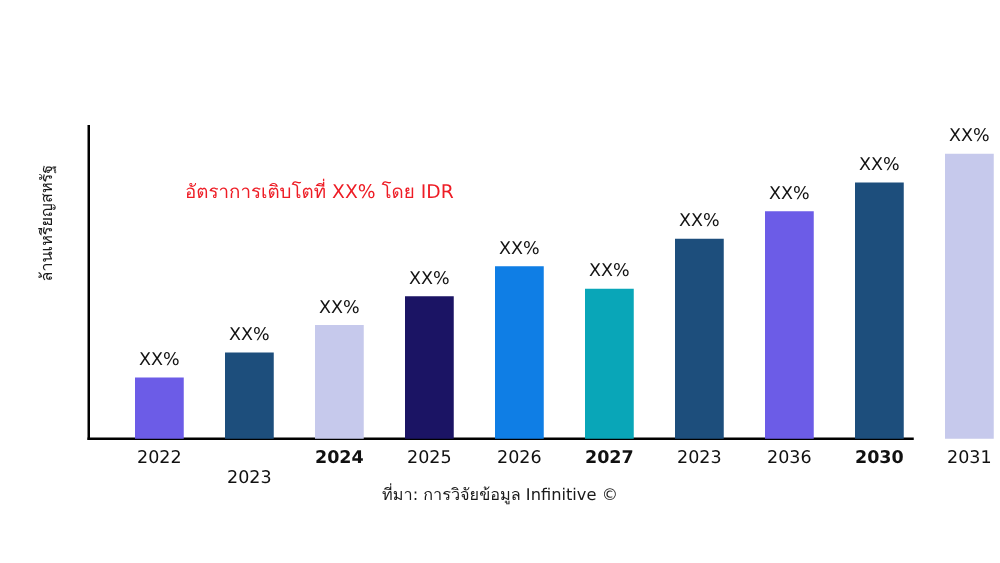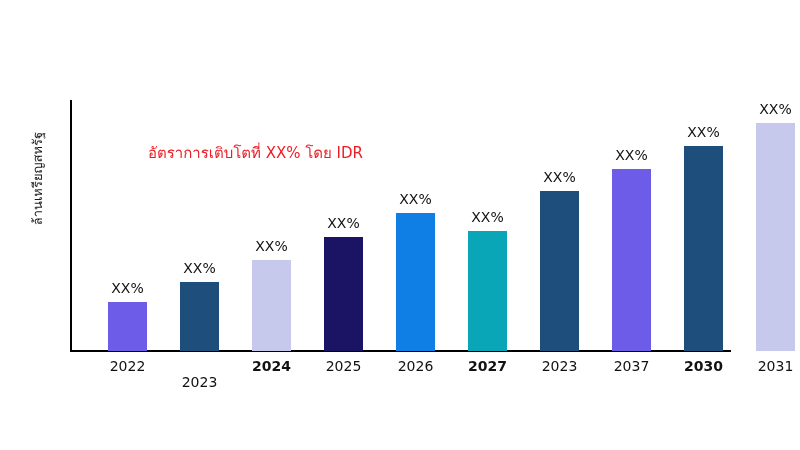--- a/index.html
+++ b/index.html
@@ -134,23 +134,24 @@
       <div class="bar-value" style="left: 380.5px; top: 191px;">XX%</div>
       <div class="tick-label" style="left: 380.5px; text-align: center;">2026</div>
       <div class="bar" style="left: 468px; height: 120px; background: rgb(9, 166, 184);"></div>
       <div class="bar-value" style="left: 452.5px; top: 209px;">XX%</div>
       <div class="tick-label" style="left: 452.5px; font-weight: bold;">2027</div>
       <div class="bar" style="left: 540px; height: 160px; background: rgb(29, 78, 124);"></div>
       <div class="bar-value" style="left: 524.5px; top: 169px;">XX%</div>
       <div class="tick-label" style="left: 524.5px;">2023</div>
       <div class="bar" style="left: 612px; height: 182px; background: rgb(108, 92, 231);"></div>
       <div class="bar-value" style="left: 596.5px; top: 147px;">XX%</div>
-      <div class="tick-label" style="left: 596.5px;">2037</div>
+      <div class="tick-label" style="left: 596.5px;">2036</div>
       <div class="bar" style="left: 684px; height: 205px; background: rgb(29, 78, 124);"></div>
       <div class="bar-value" style="left: 668.5px; top: 124px;">XX%</div>
       <div class="tick-label" style="left: 668.5px; font-weight: bold;">2030</div>
       <div class="bar" style="left: 756px; height: 228px; background: rgb(198, 201, 236);"></div>
       <div class="bar-value" style="left: 740.5px; top: 101px;">XX%</div>
       <div class="tick-label" style="left: 740.5px;">2031</div>
     </div>
 
+  <div class="source-note">ที่มา: การวิจัยข้อมูล Infinitive ©</div>
 
 </div>
 
 </body></html>

